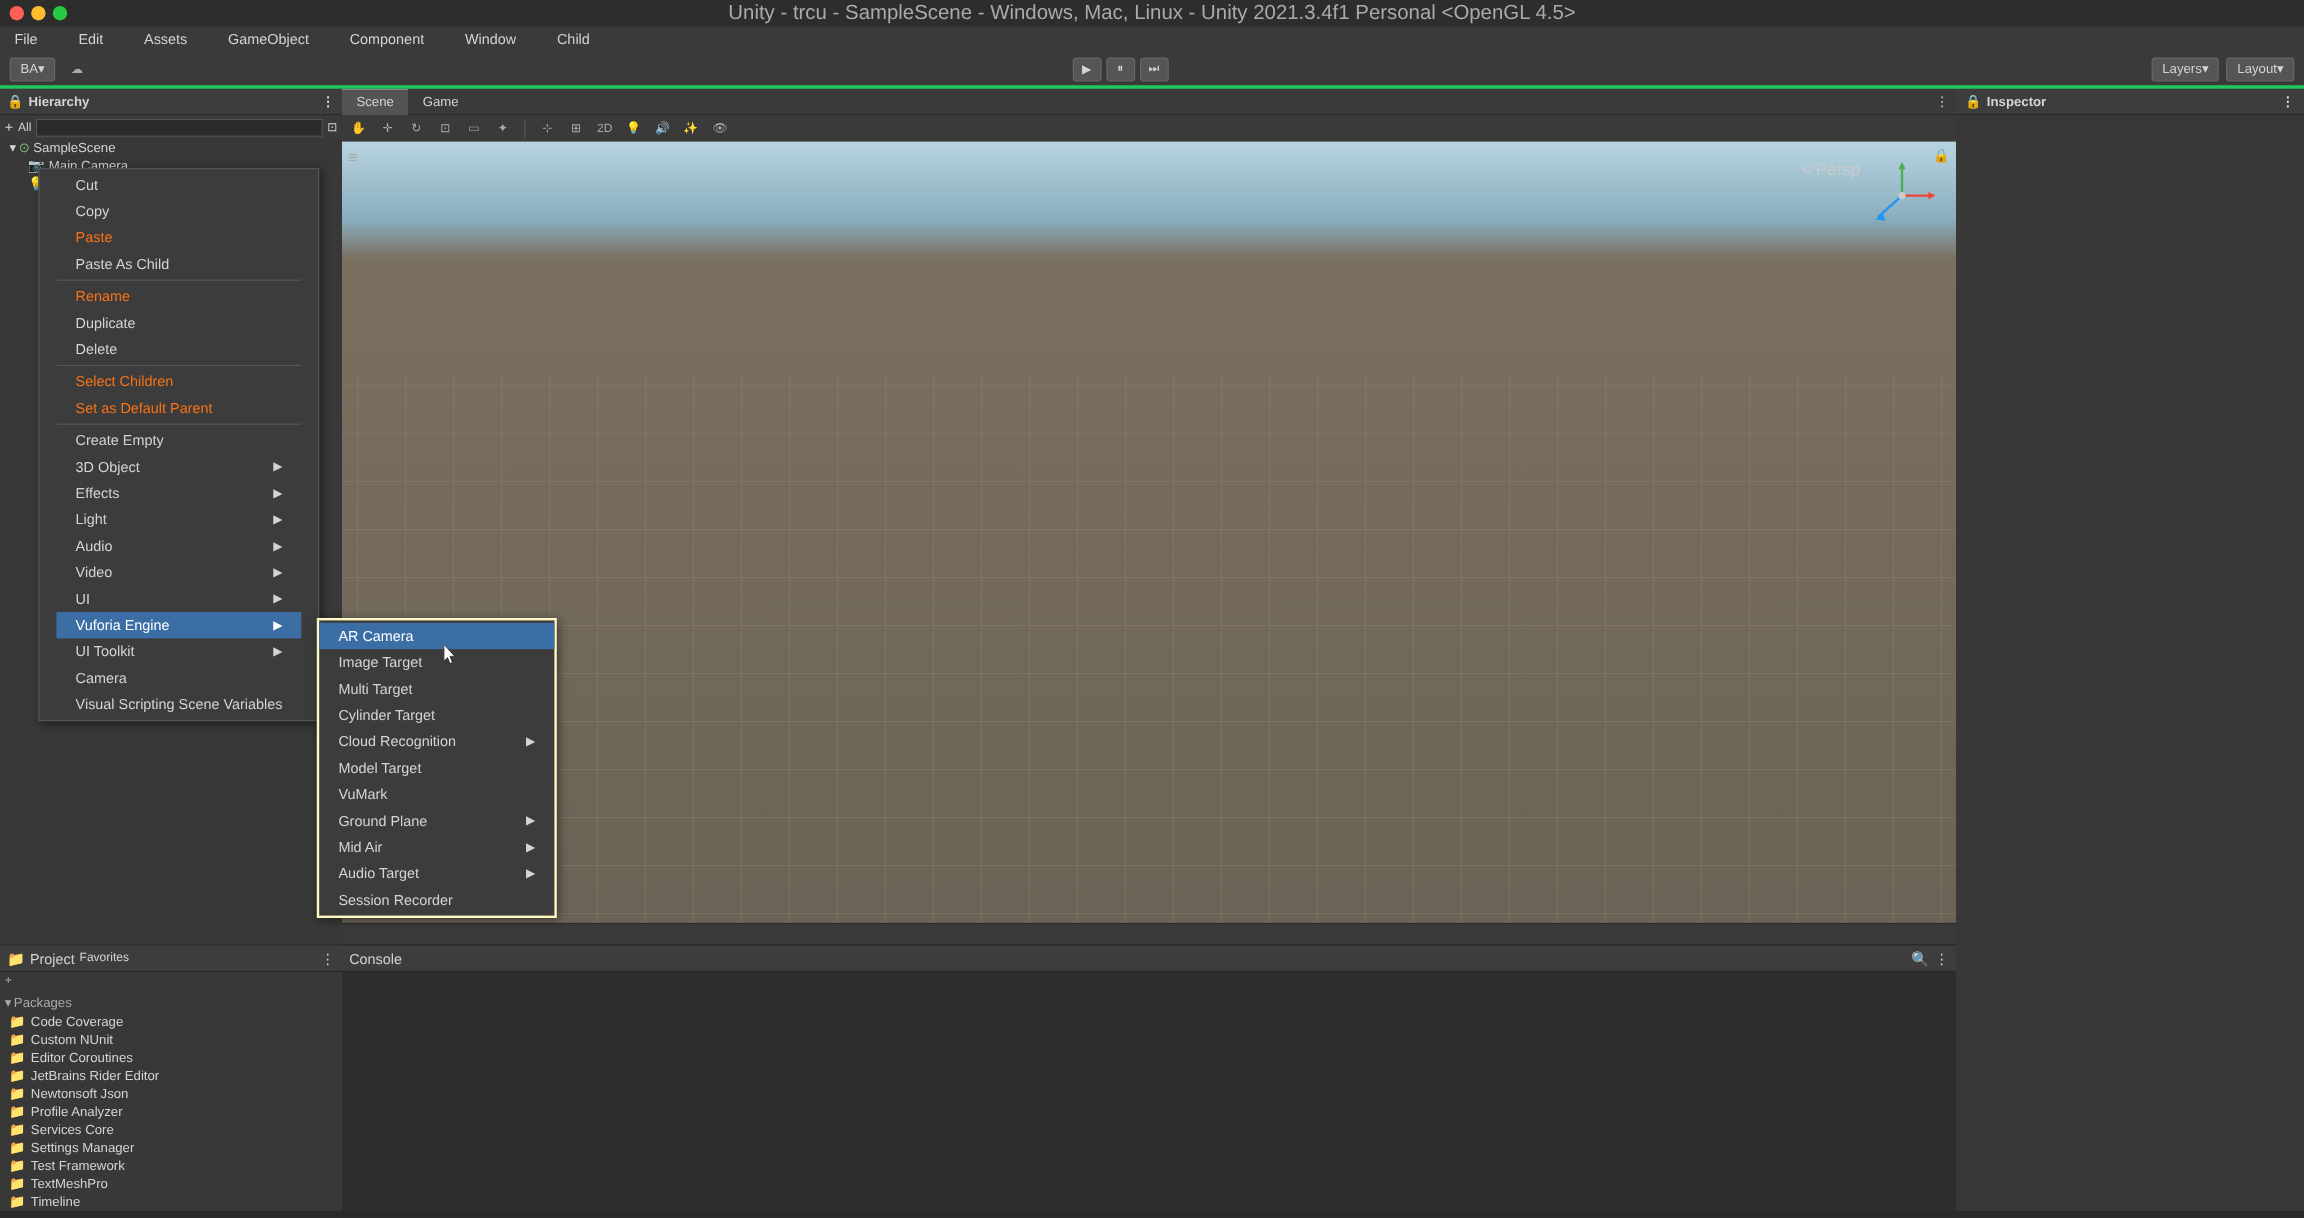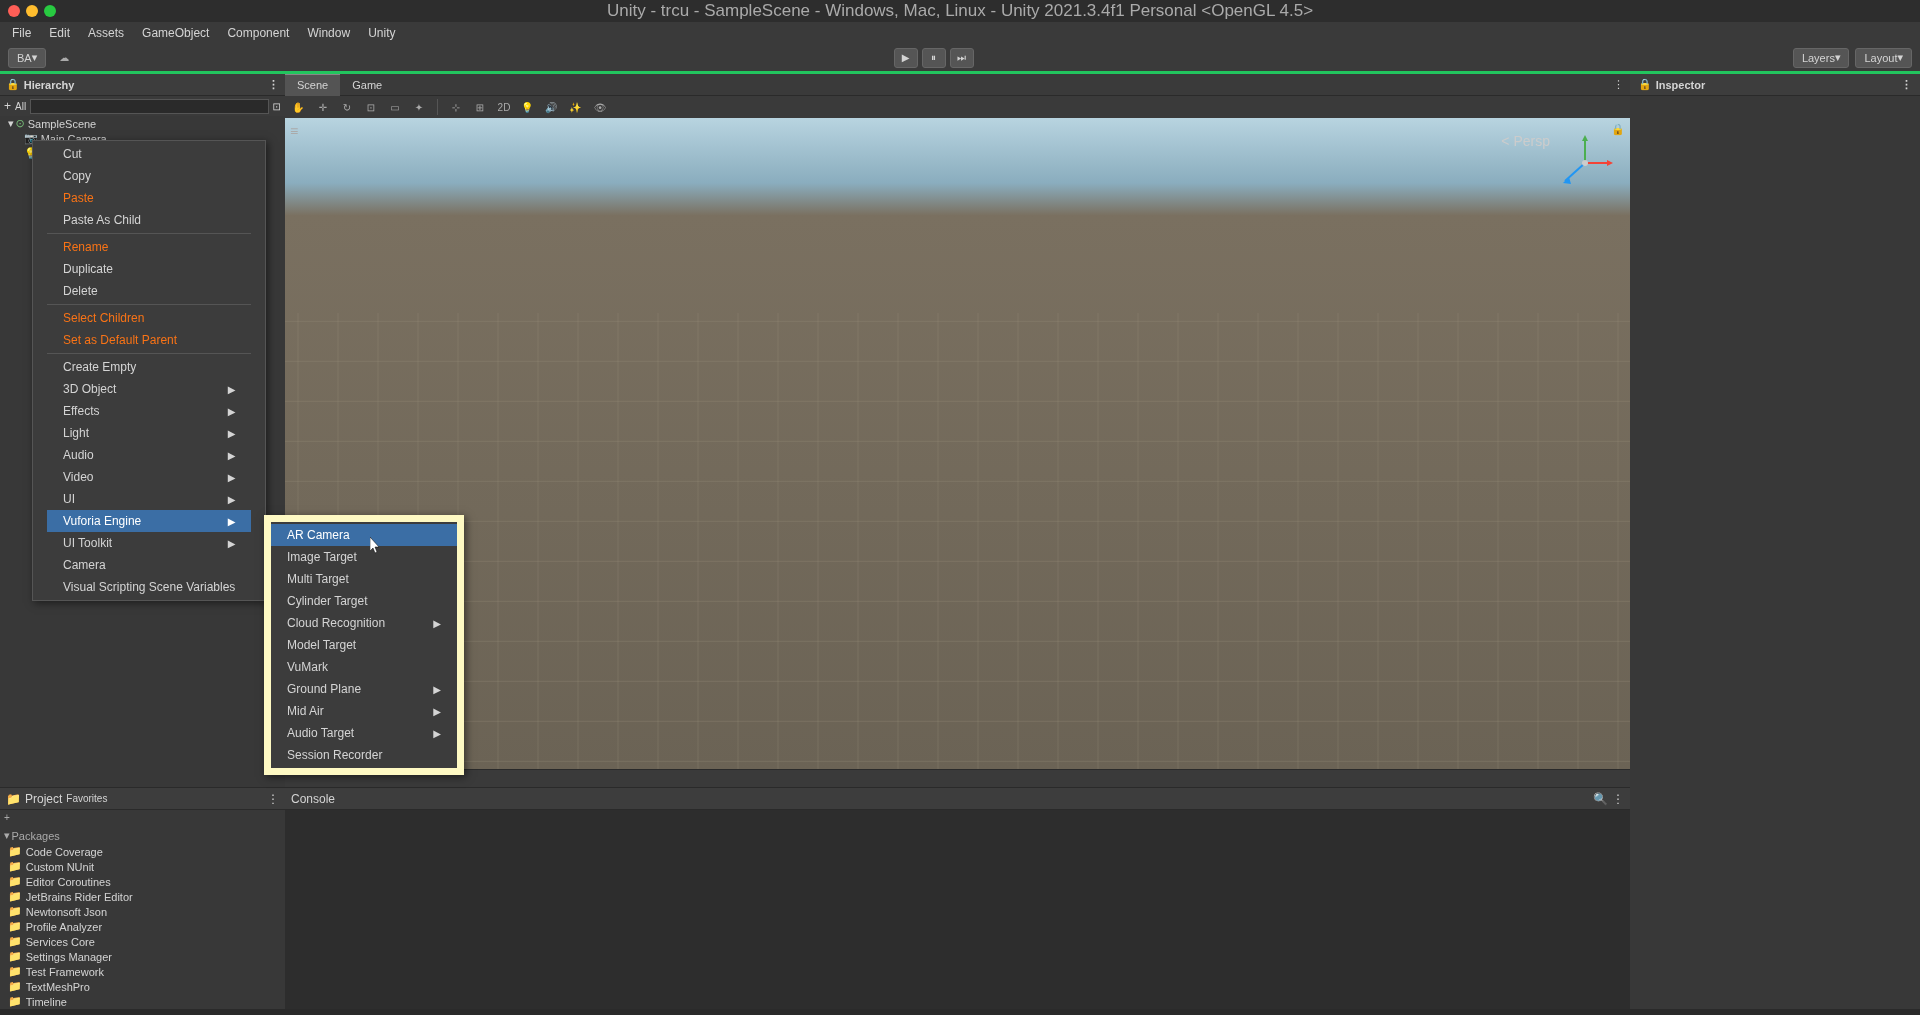--- a/index.html
+++ b/index.html
@@ -43,21 +43,21 @@
       color: #aaa;
     }
 
     
     .menu-bar {
       background: #3a3a3a;
       height: 22px;
       display: flex;
       align-items: center;
       padding: 0 4px;
-      gap: 2px;
+      gap: 18px;
     }
     .menu-item {
       padding: 2px 8px;
       font-size: 12px;
       color: #d4d4d4;
       cursor: pointer;
       border-radius: 3px;
     }
 
     
@@ -167,21 +167,21 @@
       background: #555;
       margin: 2px 0;
     }
 
     
     .submenu-vuforia {
       position: absolute;
       top: 515px;
       left: 264px;
       background: #3c3c3c;
-      border: 7px solid #fef9c3;
+      border: 2px solid #fef9c3;
       box-shadow: 2px 2px 8px rgba(0,0,0,0.5);
       min-width: 200px;
       z-index: 101;
       padding: 2px 0;
     }
 
     .ctx-item.active { background: #3b6ea5; color: #fff; }
 
     .scene-tabs {
       display: flex;
@@ -373,21 +373,21 @@
   <span class="title-text">Unity - trcu - SampleScene - Windows, Mac, Linux - Unity 2021.3.4f1 Personal &lt;OpenGL 4.5&gt;</span>
 </div>
 
 <div class="menu-bar">
   <span class="menu-item">File</span>
   <span class="menu-item">Edit</span>
   <span class="menu-item">Assets</span>
   <span class="menu-item">GameObject</span>
   <span class="menu-item">Component</span>
   <span class="menu-item">Window</span>
-  <span class="menu-item">Unity</span>
+  <span class="menu-item">Child</span>
 </div>
 
 <div class="toolbar">
   <div class="toolbar-btn">
     <span>BA</span> ▾
   </div>
   <div class="icon-btn">☁</div>
   <div class="toolbar-center">
     <div class="play-btn">▶</div>
     <div class="play-btn">⏸</div>

